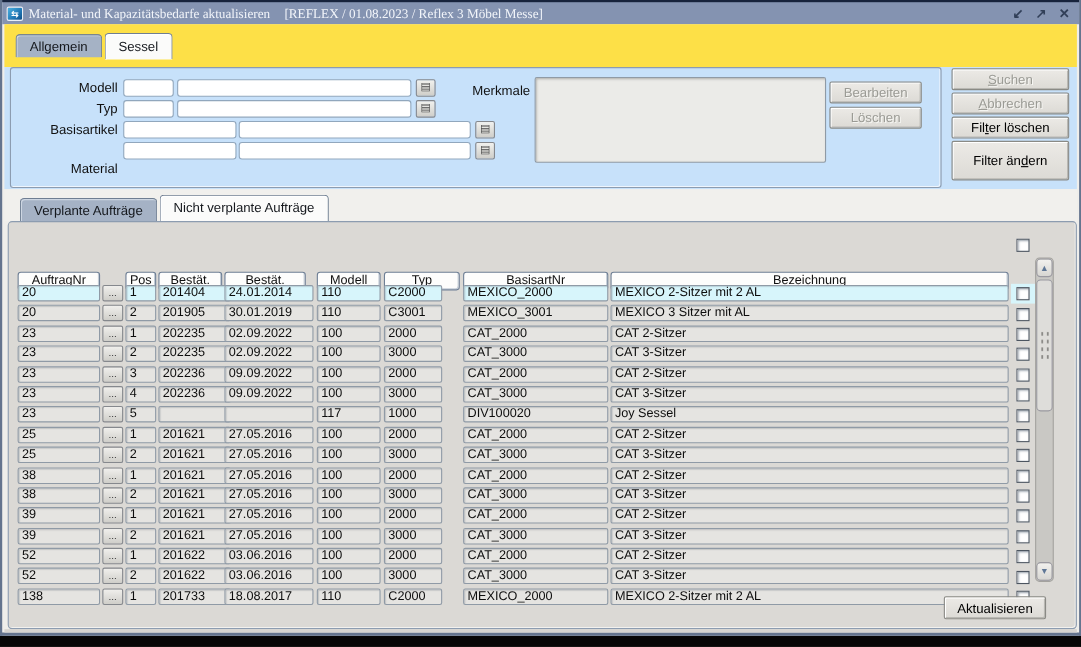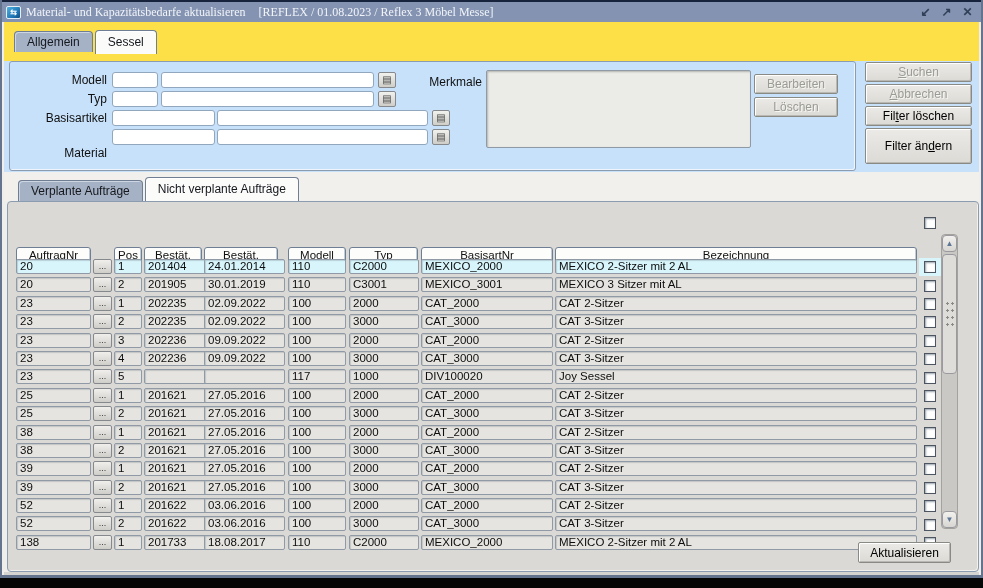--- a/index.html
+++ b/index.html
@@ -145,21 +145,21 @@
     box-shadow:inset 1px 1px 1px rgba(90,100,110,.25);
     font-size:11.5px; line-height:13px; padding:0 3px; color:#0d0d0d;
     white-space:nowrap; overflow:hidden;
   }
   .trow.sel .fld { background:#d7f5fb; }
   .c-auftrag { left:8px;   width:75px; }
   .c-pos     { left:106px; width:28px; }
   .c-kw      { left:136px; width:66px; }
   .c-datum   { left:196px; width:81px; }
   .c-modell  { left:280px; width:58px; }
-  .c-typ     { left:341px; width:70px; }
+  .c-typ     { left:341px; width:53px; }
   .c-basisart{ left:413px; width:132px; }
   .c-bez     { left:547px; width:362px; }
   .lovbtn {
     position:absolute; left:85px; top:1px; width:19px; height:15px;
     background:linear-gradient(#f0efec,#cfcec9); border:1px solid #85888d; border-radius:2px;
     font-size:9px; line-height:11px; text-align:center; color:#333; cursor:default;
   }
   .cbwrap { position:absolute; left:911px; top:0; width:22px; height:18.4px;
             display:flex; align-items:center; justify-content:center; }
   .trow.sel .cbwrap { background:#d7f5fb; }

